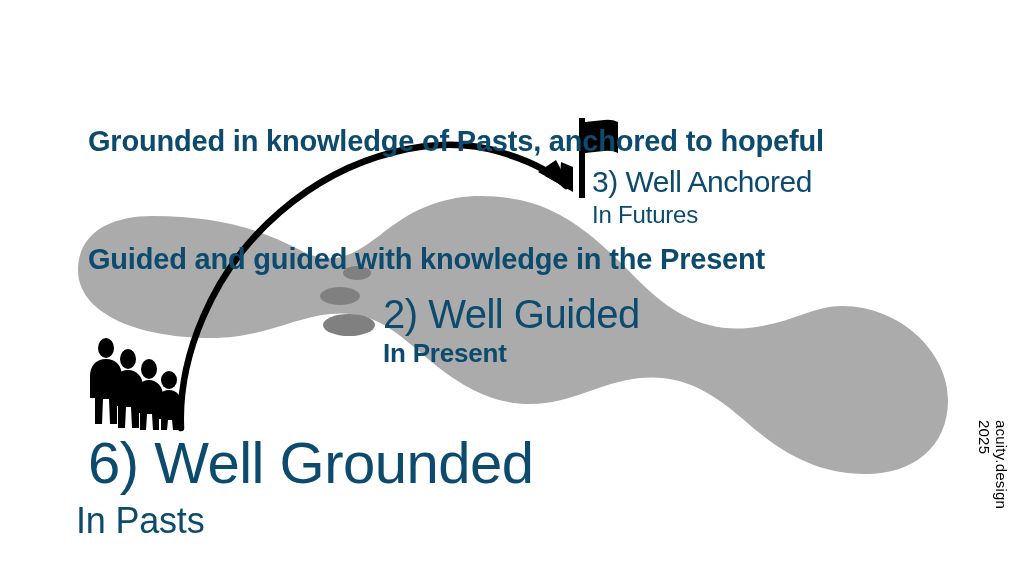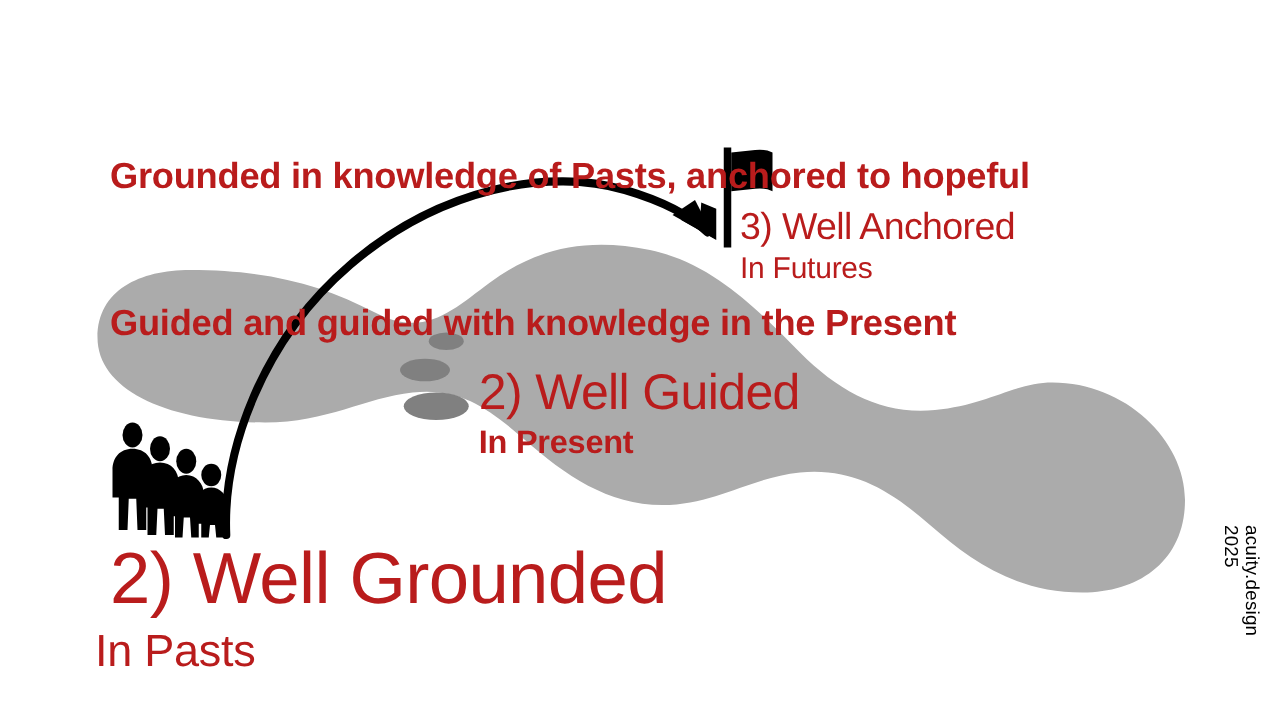--- a/index.html
+++ b/index.html
@@ -23,21 +23,21 @@
   #scene {
     position: absolute;
     left: 0;
     top: 0;
     width: 1024px;
     height: 576px;
   }
   .txt {
     position: absolute;
     white-space: pre;
-    color: #b91c1c;
+    color: #0c4a6e;
     line-height: 1.0;
   }
   #headline {
     left: 88px;
     top: 44px;
     width: 860px;
     font-size: 29px;
     font-weight: bold;
     line-height: 1.35;
     letter-spacing: -0.2px;
@@ -213,21 +213,21 @@
     <span class="hl-line">Grounded in knowledge of Pasts, anchored to hopeful</span>
     <span class="hl-line">Guided and guided with knowledge in the Present</span>
   </div>
 
   <div id="step3-title" class="txt step-title">3) Well Anchored</div>
   <div id="step3-sub" class="txt step-sub">In Futures</div>
 
   <div id="step2-title" class="txt step-title">2) Well Guided</div>
   <div id="step2-sub" class="txt step-sub">In Present</div>
 
-  <div id="step1-title" class="txt step-title">2) Well Grounded</div>
+  <div id="step1-title" class="txt step-title">6) Well Grounded</div>
   <div id="step1-sub" class="txt step-sub">In Pasts</div>
 
   <div id="credit">
     <span id="credit-site">acuity.design</span>
     <span id="credit-year">2025</span>
   </div>
 
 </div>
 
 </body></html>

